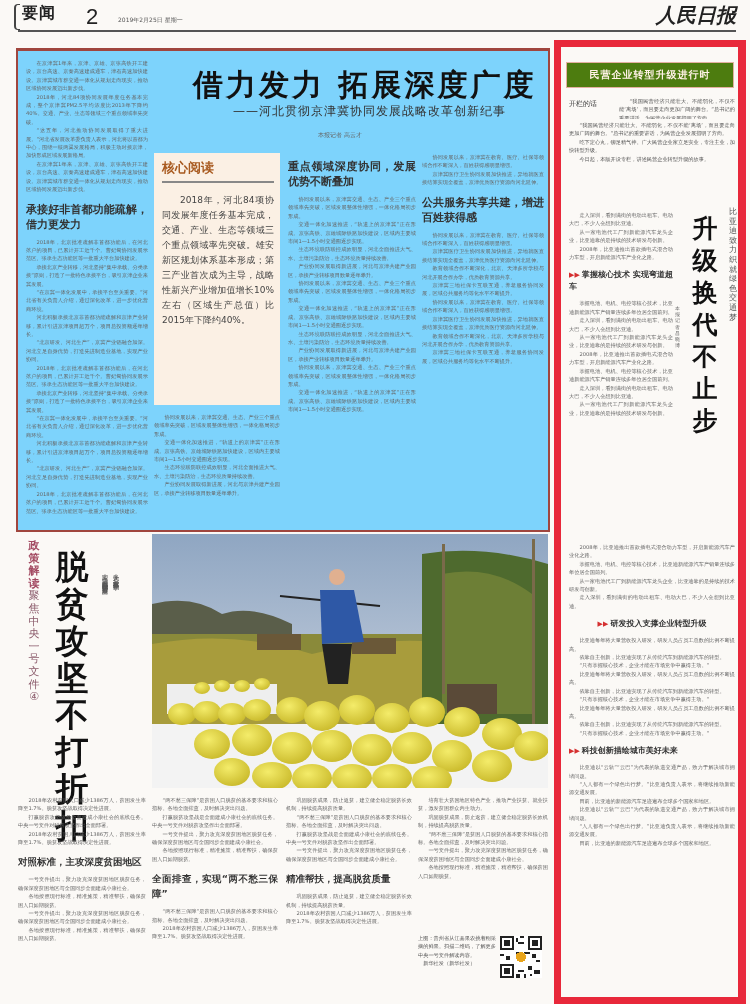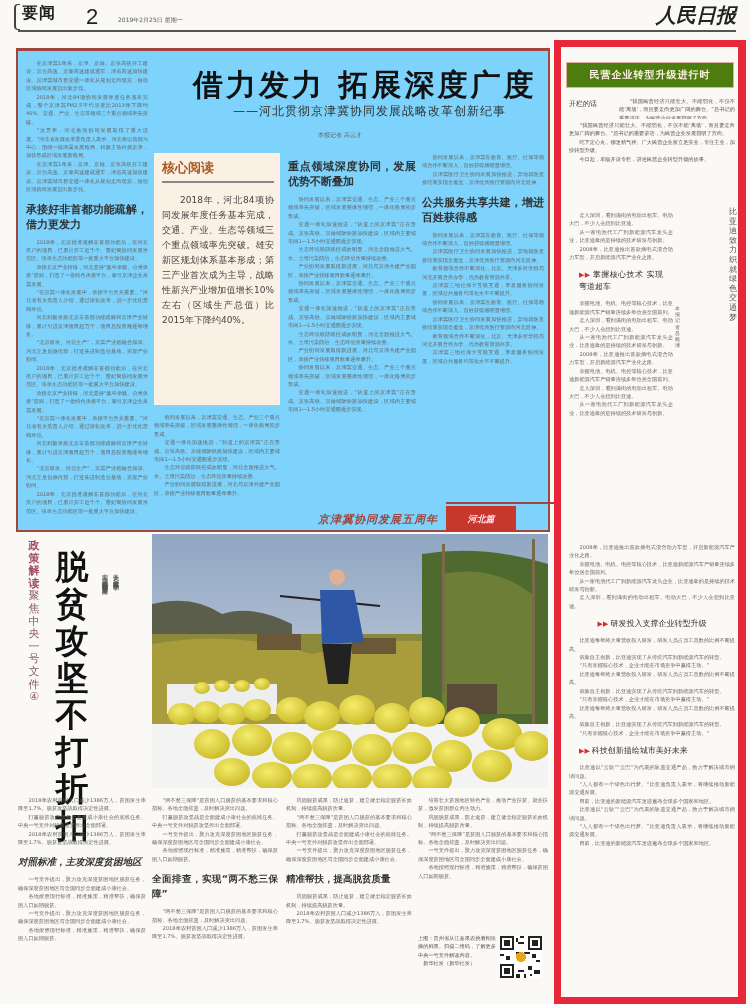--- a/index.html
+++ b/index.html
@@ -46,21 +46,21 @@
   .photo { position: absolute; left: 152px; top: 534px; width: 396px; height: 254px; overflow: hidden; }
   .photo svg { width: 100%; height: 100%; display: block; }
 
   
   .feature { position: absolute; left: 554px; top: 40px; width: 192px; height: 964px; border: 7px solid #e8283a; border-right-width: 8px; background: #fbf9f6; }
   .feature .f-header { position: absolute; left: 6px; top: 16px; width: 166px; height: 24px; background: #4d7c0f; color: #fff2e6; font-size: 10px; font-weight: bold; text-align: center; line-height: 24px; letter-spacing: 1px; box-shadow: 0 0 0 1px #e3b0a0; }
   .feature .f-kicker { position: absolute; left: 8px; top: 52px; font-size: 7px; font-weight: normal; color: #333; }
   .feature .f-title { position: absolute; left: 126px; top: 166px; width: 36px; font-size: 25px; line-height: 32px; font-weight: bold; color: #111; text-align: center; }
   .feature .f-sub { position: absolute; left: 167px; top: 160px; width: 10px; font-size: 8px; line-height: 9.6px; color: #555; text-align: center; }
   .feature .f-by { position: absolute; left: 114px; top: 258px; width: 8px; font-size: 5px; line-height: 6.2px; color: #666; }
-  .feature .f-sechead { font-size: 8px; line-height: 12px; font-weight: normal; color: #333; text-indent: 0 !important; margin: 8px 10px 6px; }
+  .feature .f-sechead { font-size: 8px; line-height: 12px; font-weight: bold; color: #333; text-indent: 0 !important; margin: 8px 0 6px; }
   .feature .f-sechead .arrow { color: #d53030; margin-right: 2px; font-size: 7px; }
 
   .qr { position: absolute; left: 500px; top: 936px; width: 42px; height: 42px; background: #fff; }
 </style>
 </head>
 <body>
 
 <div class="masthead">
   <div class="bracket"></div>
   <div class="section">要闻</div>
@@ -130,25 +130,20 @@
     <p>协同发展以来，京津冀在教育、医疗、社保等领域合作不断深入，百姓获得感明显增强。</p>
     <p>京津冀医疗卫生协同发展加快推进，异地就医直接结算实现全覆盖，京津优质医疗资源向河北延伸。</p>
     <p>教育领域合作不断深化，北京、天津多所学校与河北开展合作办学，优质教育资源共享。</p>
     <p>京津冀三地社保卡互联互通，养老服务协同发展，区域公共服务均等化水平不断提升。</p>
     <p>协同发展以来，京津冀在教育、医疗、社保等领域合作不断深入，百姓获得感明显增强。</p>
     <p>京津冀医疗卫生协同发展加快推进，异地就医直接结算实现全覆盖，京津优质医疗资源向河北延伸。</p>
     <p>教育领域合作不断深化，北京、天津多所学校与河北开展合作办学，优质教育资源共享。</p>
     <p>京津冀三地社保卡互联互通，养老服务协同发展，区域公共服务均等化水平不断提升。</p>
   </div>
 
-  <div class="banner">
-    <div class="b-line"></div>
-    <div class="b-text">京津冀协同发展五周年</div>
-    <div class="b-red">河北篇</div>
-  </div>
 </div>
 
 <div class="tag-vert">
   <span>政策解读</span><span class="tag-tail">聚焦中央一号文件④</span>
 </div>
 <div class="headline2">脱贫攻坚不打折扣</div>
 <div class="editors">
   <span>受访人：农业农村部 韩俊 李鹏</span>
   <span>编写人：本报记者 顾仲阳 郁静娴 王浩 赵展慧</span>
 </div>
@@ -216,21 +211,21 @@
       <ellipse cx="70" cy="152" rx="8" ry="6"></ellipse>
         <ellipse cx="50" cy="154" rx="8" ry="6"></ellipse>
     </g>
   </svg>
 </div>
 
 <div class="col" style="left:18px; top:796px; width:128px; height:200px;">
   <p>2018年农村贫困人口减少1386万人，贫困发生率降至1.7%。脱贫攻坚战取得决定性进展。</p>
   <p>打赢脱贫攻坚战是全面建成小康社会的底线任务。中央一号文件对脱贫攻坚作出全面部署。</p>
   <p>2018年农村贫困人口减少1386万人，贫困发生率降至1.7%。脱贫攻坚战取得决定性进展。</p>
-  <div class="col-subhead" style="font-size:9.5px;font-style:italic;">对照标准，主攻深度贫困地区</div>
+  <div class="col-subhead" style="font-size:9.5px;">对照标准，主攻深度贫困地区</div>
   <p>一号文件提出，聚力攻克深度贫困地区脱贫任务，确保深度贫困地区与全国同步全面建成小康社会。</p>
   <p>各地按照现行标准，精准施策，精准帮扶，确保贫困人口如期脱贫。</p>
   <p>一号文件提出，聚力攻克深度贫困地区脱贫任务，确保深度贫困地区与全国同步全面建成小康社会。</p>
   <p>各地按照现行标准，精准施策，精准帮扶，确保贫困人口如期脱贫。</p>
 </div>
 <div class="col" style="left:152px; top:796px; width:126px; height:200px;">
   <p>“两不愁三保障”是贫困人口脱贫的基本要求和核心指标。各地全面排查，及时解决突出问题。</p>
   <p>打赢脱贫攻坚战是全面建成小康社会的底线任务。中央一号文件对脱贫攻坚作出全面部署。</p>
   <p>一号文件提出，聚力攻克深度贫困地区脱贫任务，确保深度贫困地区与全国同步全面建成小康社会。</p>
   <p>各地按照现行标准，精准施策，精准帮扶，确保贫困人口如期脱贫。</p>
@@ -301,20 +296,21 @@
   <div class="col" style="left:58px; top:50px; width:116px; height:22px; color:#555;">
     <p>“我国民营经济只能壮大、不能弱化，不仅不能‘离场’，而且要走向更加广阔的舞台。”总书记的重要讲话，为民营企业发展指明了方向。</p>
   </div>
   <div class="col" style="left:8px; top:74px; width:166px; height:84px; color:#555;">
     <p>“我国民营经济只能壮大、不能弱化，不仅不能‘离场’，而且要走向更加广阔的舞台。”总书记的重要讲话，为民营企业发展指明了方向。</p>
     <p>吃下定心丸，铆足精气神。广大民营企业家立足实业，专注主业，加快转型升级。</p>
     <p>今日起，本版开设专栏，讲述民营企业转型升级的故事。</p>
   </div>
 
   <div class="f-sub">比亚迪致力织就绿色交通梦</div>
+  <div class="f-title">升级换代不止步</div>
   <div class="f-by">本报记者 吕晓博</div>
 
   <div class="col" style="left:8px; top:164px; width:104px; height:328px;">
     <p>走入深圳，看到满街的电动出租车、电动大巴，不少人会想到比亚迪。</p>
     <p>从一家电池代工厂到新能源汽车龙头企业，比亚迪靠的是持续的技术研发与创新。</p>
     <p>2008年，比亚迪推出首款插电式混合动力车型，开启新能源汽车产业化之路。</p>
     <div class="f-sechead">
       <span class="arrow">▶▶</span><span>掌握核心技术 实现弯道超车</span>
     </div>
     <p>掌握电池、电机、电控等核心技术，比亚迪新能源汽车产销量连续多年位居全国前列。</p>

